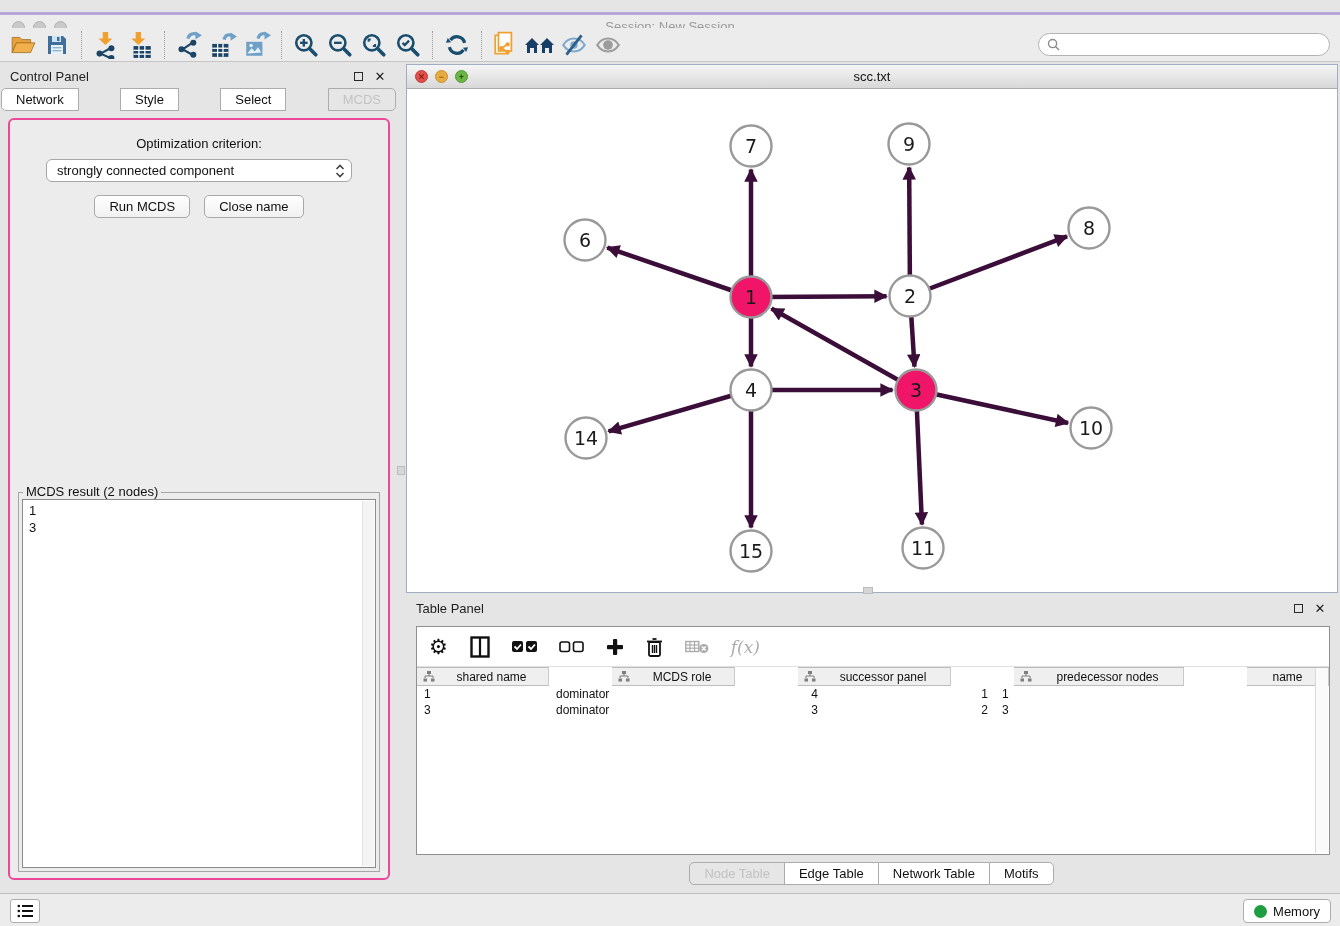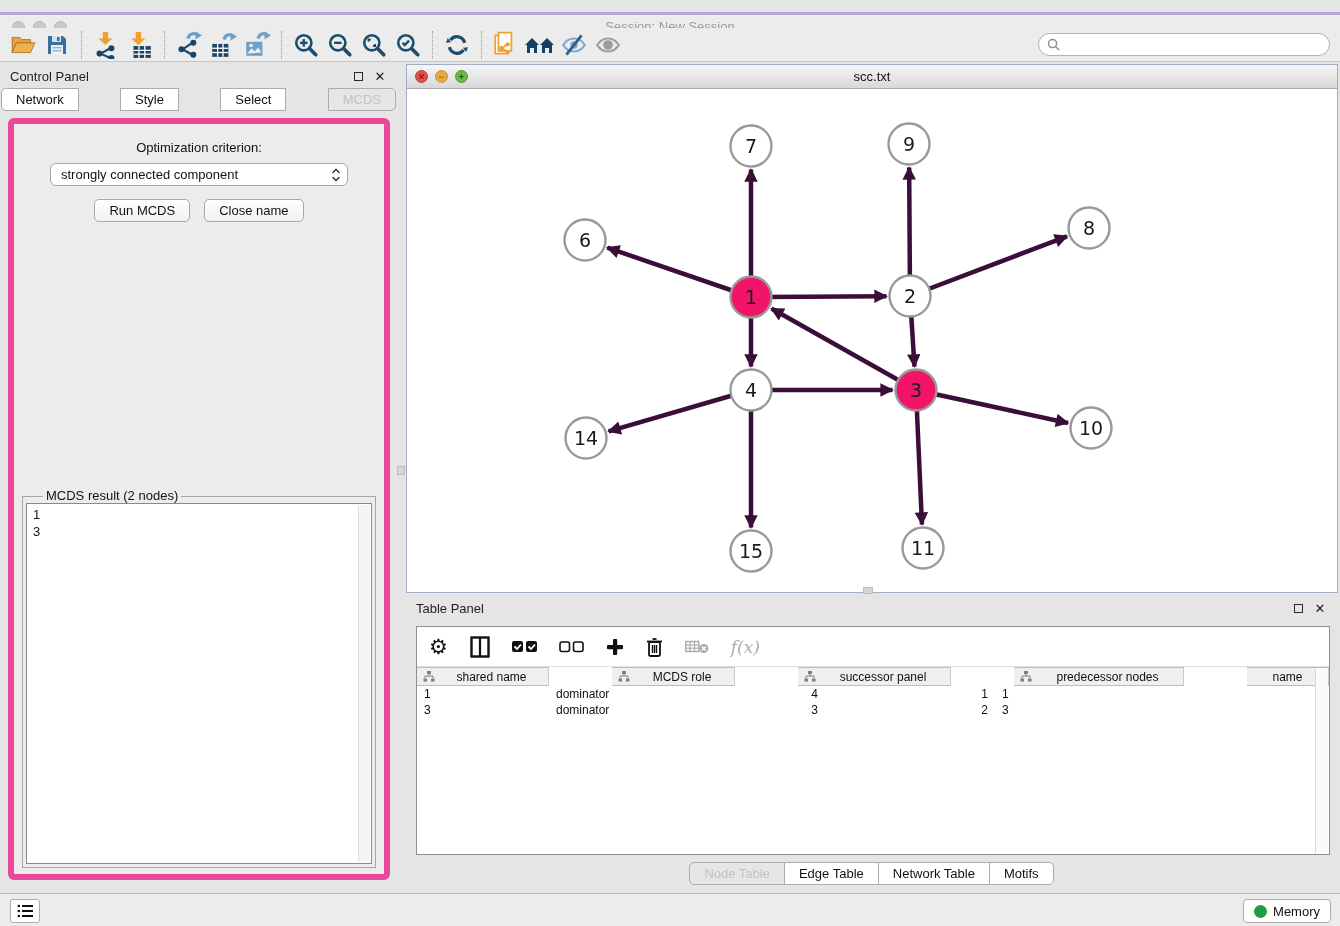--- a/index.html
+++ b/index.html
@@ -36,32 +36,32 @@
   .close-glyph { font-size:13px; font-weight:bold; color:#1B1B1B; line-height:1; }
 
   .tabs-row { display:flex; justify-content:space-between; margin-top:0; }
   .seg-tab { font-size:13px; color:#111; background:#FFFFFF; border:1px solid #ACACAC;
     padding:3px 14px; margin-left:-1px; }
   .seg-tab:first-child { border-radius:5px 0 0 5px; }
   .seg-tab:last-child { border-radius:0 5px 5px 0; }
   .seg-tab.selected { background:#E6E6E6; color:#C2C2C2; }
 
   .cp-inner { position:absolute; left:6px; right:6px; top:54px; bottom:4px;
-    background:#ECECEC; border:6px solid #ec4899; border-radius:6px; }
+    background:#ECECEC; border:2px solid #ec4899; border-radius:6px; }
   .opt-label { margin-top:16px; text-align:center; font-size:13px; color:#111; }
   .dropdown { margin:8px 36px 0 36px; height:23px; background:#fff; border:1px solid #A6A6A6;
     border-radius:6px; display:flex; align-items:center; padding:0 6px; font-size:13px; color:#111; }
   .dropdown .dval { flex:1; padding-left:4px; }
   .btn-row { display:flex; justify-content:center; gap:14px; margin-top:13px; }
   .pbtn { background:linear-gradient(#FFFFFF,#F1F1F1); border:1px solid #A9A9A9; border-radius:5px;
     font-size:13px; color:#111; padding:3px 14px; min-width:92px; text-align:center; }
 
   .result-field { position:absolute; left:8px; right:8px; top:372px; bottom:6px;
     border:1px solid #A6A6A6; background:#ECECEC; }
-  .result-legend { position:absolute; top:-9px; left:20px; background:#ECECEC;
+  .result-legend { position:absolute; top:-9px; left:4px; background:#ECECEC;
     font-size:13px; color:#111; padding:0 3px; }
   .result-box { position:absolute; left:3px; right:3px; top:6px; bottom:3px;
     background:#fff; border:1px solid #8A8A8A; }
   .result-scroll { position:absolute; top:1px; bottom:1px; right:1px; width:12px;
     background:#F4F4F4; border-left:1px solid #E2E2E2; }
   .result-lines { padding:2px 6px; font-size:13px; color:#111; line-height:17px; }
 
   
   .netwin { position:absolute; left:406px; top:64px; width:932px; height:529px;
     border:1px solid #9FAEC2; background:#fff; }

